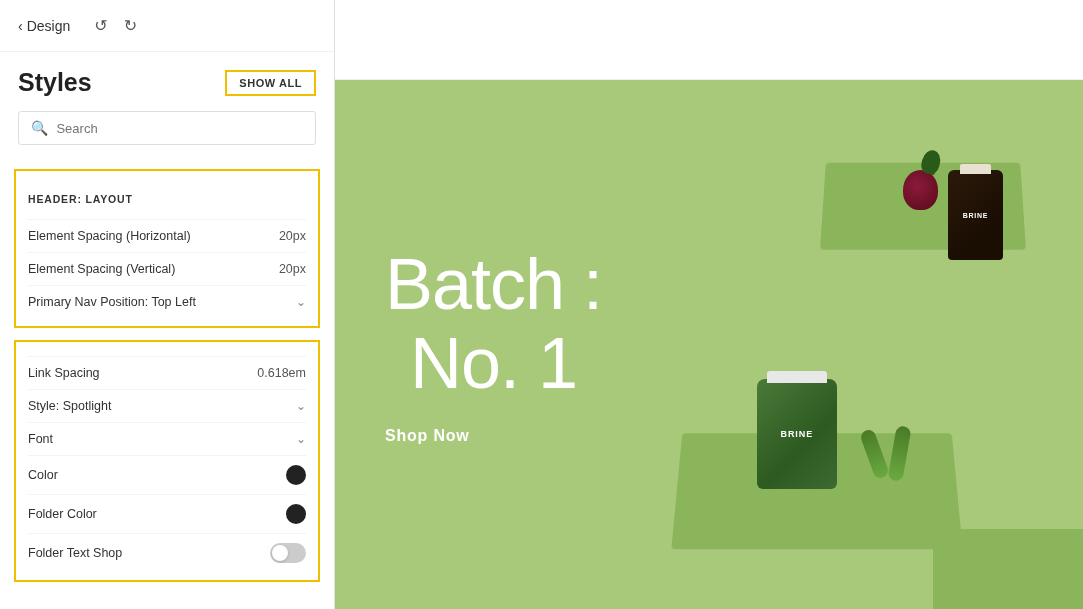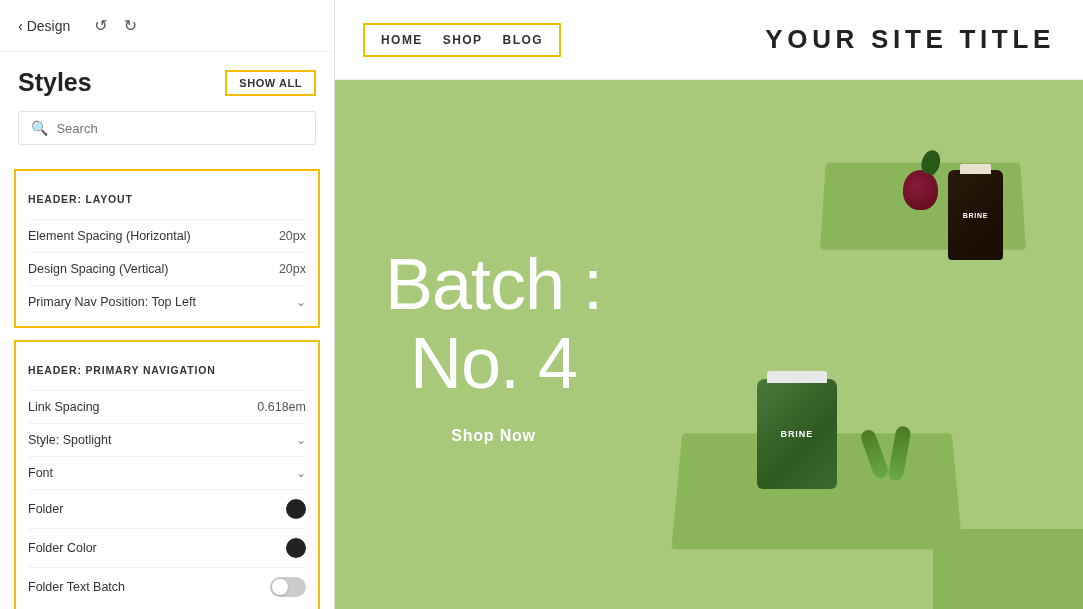--- a/index.html
+++ b/index.html
@@ -246,21 +246,20 @@
       text-align: center;
     }
 
     .hero-cta {
       margin-top: 24px;
       font-size: 16px;
       font-weight: 700;
       color: #fff;
       letter-spacing: 0.05em;
       cursor: pointer;
-      text-align: center;
     }
 
     
     .hero-products {
       position: absolute;
       right: 0;
       top: 0;
       bottom: 0;
       width: 65%;
       overflow: hidden;
@@ -452,90 +451,83 @@
   <div class="panel-content">
 
     <div class="section-box">
       <div class="section-title">HEADER: LAYOUT</div>
 
       <div class="property-row">
         <span class="property-label">Element Spacing (Horizontal)</span>
         <span class="property-value">20px</span>
       </div>
       <div class="property-row">
-        <span class="property-label">Design Spacing (Vertical)</span>
+        <span class="property-label">Element Spacing (Vertical)</span>
         <span class="property-value">20px</span>
       </div>
       <div class="property-row">
         <span class="property-label">Primary Nav Position: Top Left</span>
         <span class="property-value">
           <span class="chevron">⌄</span>
         </span>
       </div>
     </div>
 
     <div class="section-box">
-      <div class="section-title">HEADER: PRIMARY NAVIGATION</div>
 
       <div class="property-row">
         <span class="property-label">Link Spacing</span>
         <span class="property-value">0.618em</span>
       </div>
       <div class="property-row">
         <span class="property-label">Style: Spotlight</span>
         <span class="property-value">
           <span class="chevron">⌄</span>
         </span>
       </div>
       <div class="property-row">
         <span class="property-label">Font</span>
         <span class="property-value">
           <span class="chevron">⌄</span>
         </span>
       </div>
       <div class="property-row">
-        <span class="property-label">Folder</span>
+        <span class="property-label">Color</span>
         <span class="property-value">
           <span class="color-dot" style="background:#222;"></span>
         </span>
       </div>
       <div class="property-row">
         <span class="property-label">Folder Color</span>
         <span class="property-value">
           <span class="color-dot" style="background:#222;"></span>
         </span>
       </div>
       <div class="property-row">
-        <span class="property-label">Folder Text Batch</span>
+        <span class="property-label">Folder Text Shop</span>
         <span class="property-value">
           <span class="toggle-dot"></span>
         </span>
       </div>
     </div>
 
   </div>
 </div>
 
 <div class="right-panel">
 
   <div class="preview-header">
-    <div class="nav-box">
-      <span class="nav-item">HOME</span>
-      <span class="nav-item">SHOP</span>
-      <span class="nav-item">BLOG</span>
-    </div>
-    <div class="site-title">YOUR SITE TITLE</div>
   </div>
 
   <div class="preview-hero">
 
     <div class="hero-text">
       <div class="hero-heading">
         <span>Batch :</span><br>
-        <span>No. 4</span>
+        <span>No. 1</span>
       </div>
       <div class="hero-cta">Shop Now</div>
     </div>
 
     <div class="hero-products">
 
       <div class="platform platform-1"></div>
 
       <div class="platform platform-2"></div>
 

